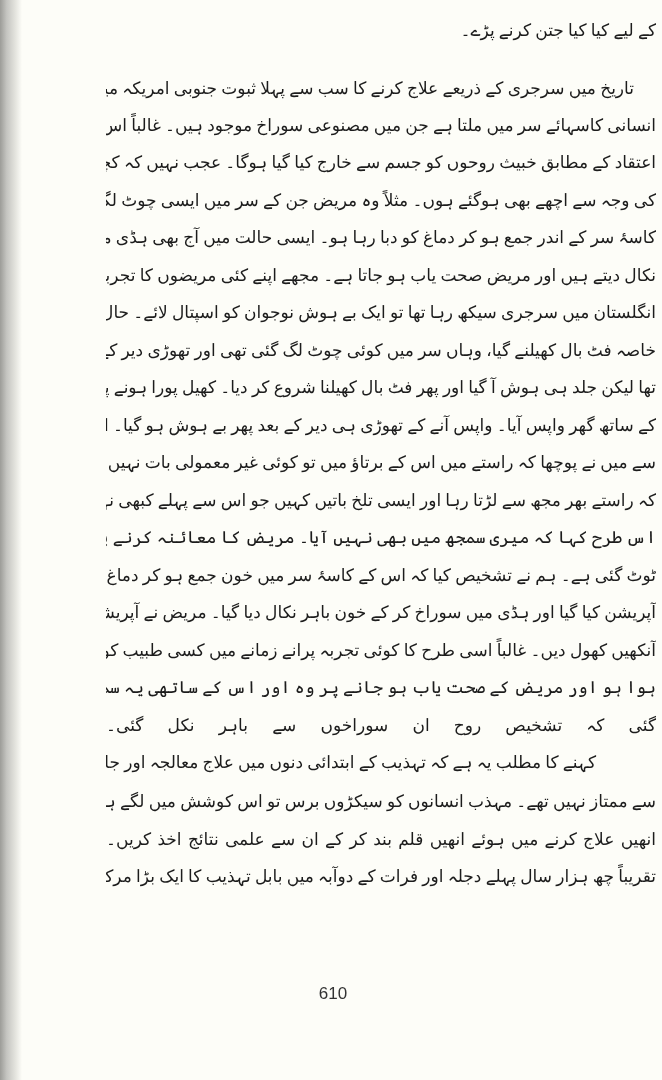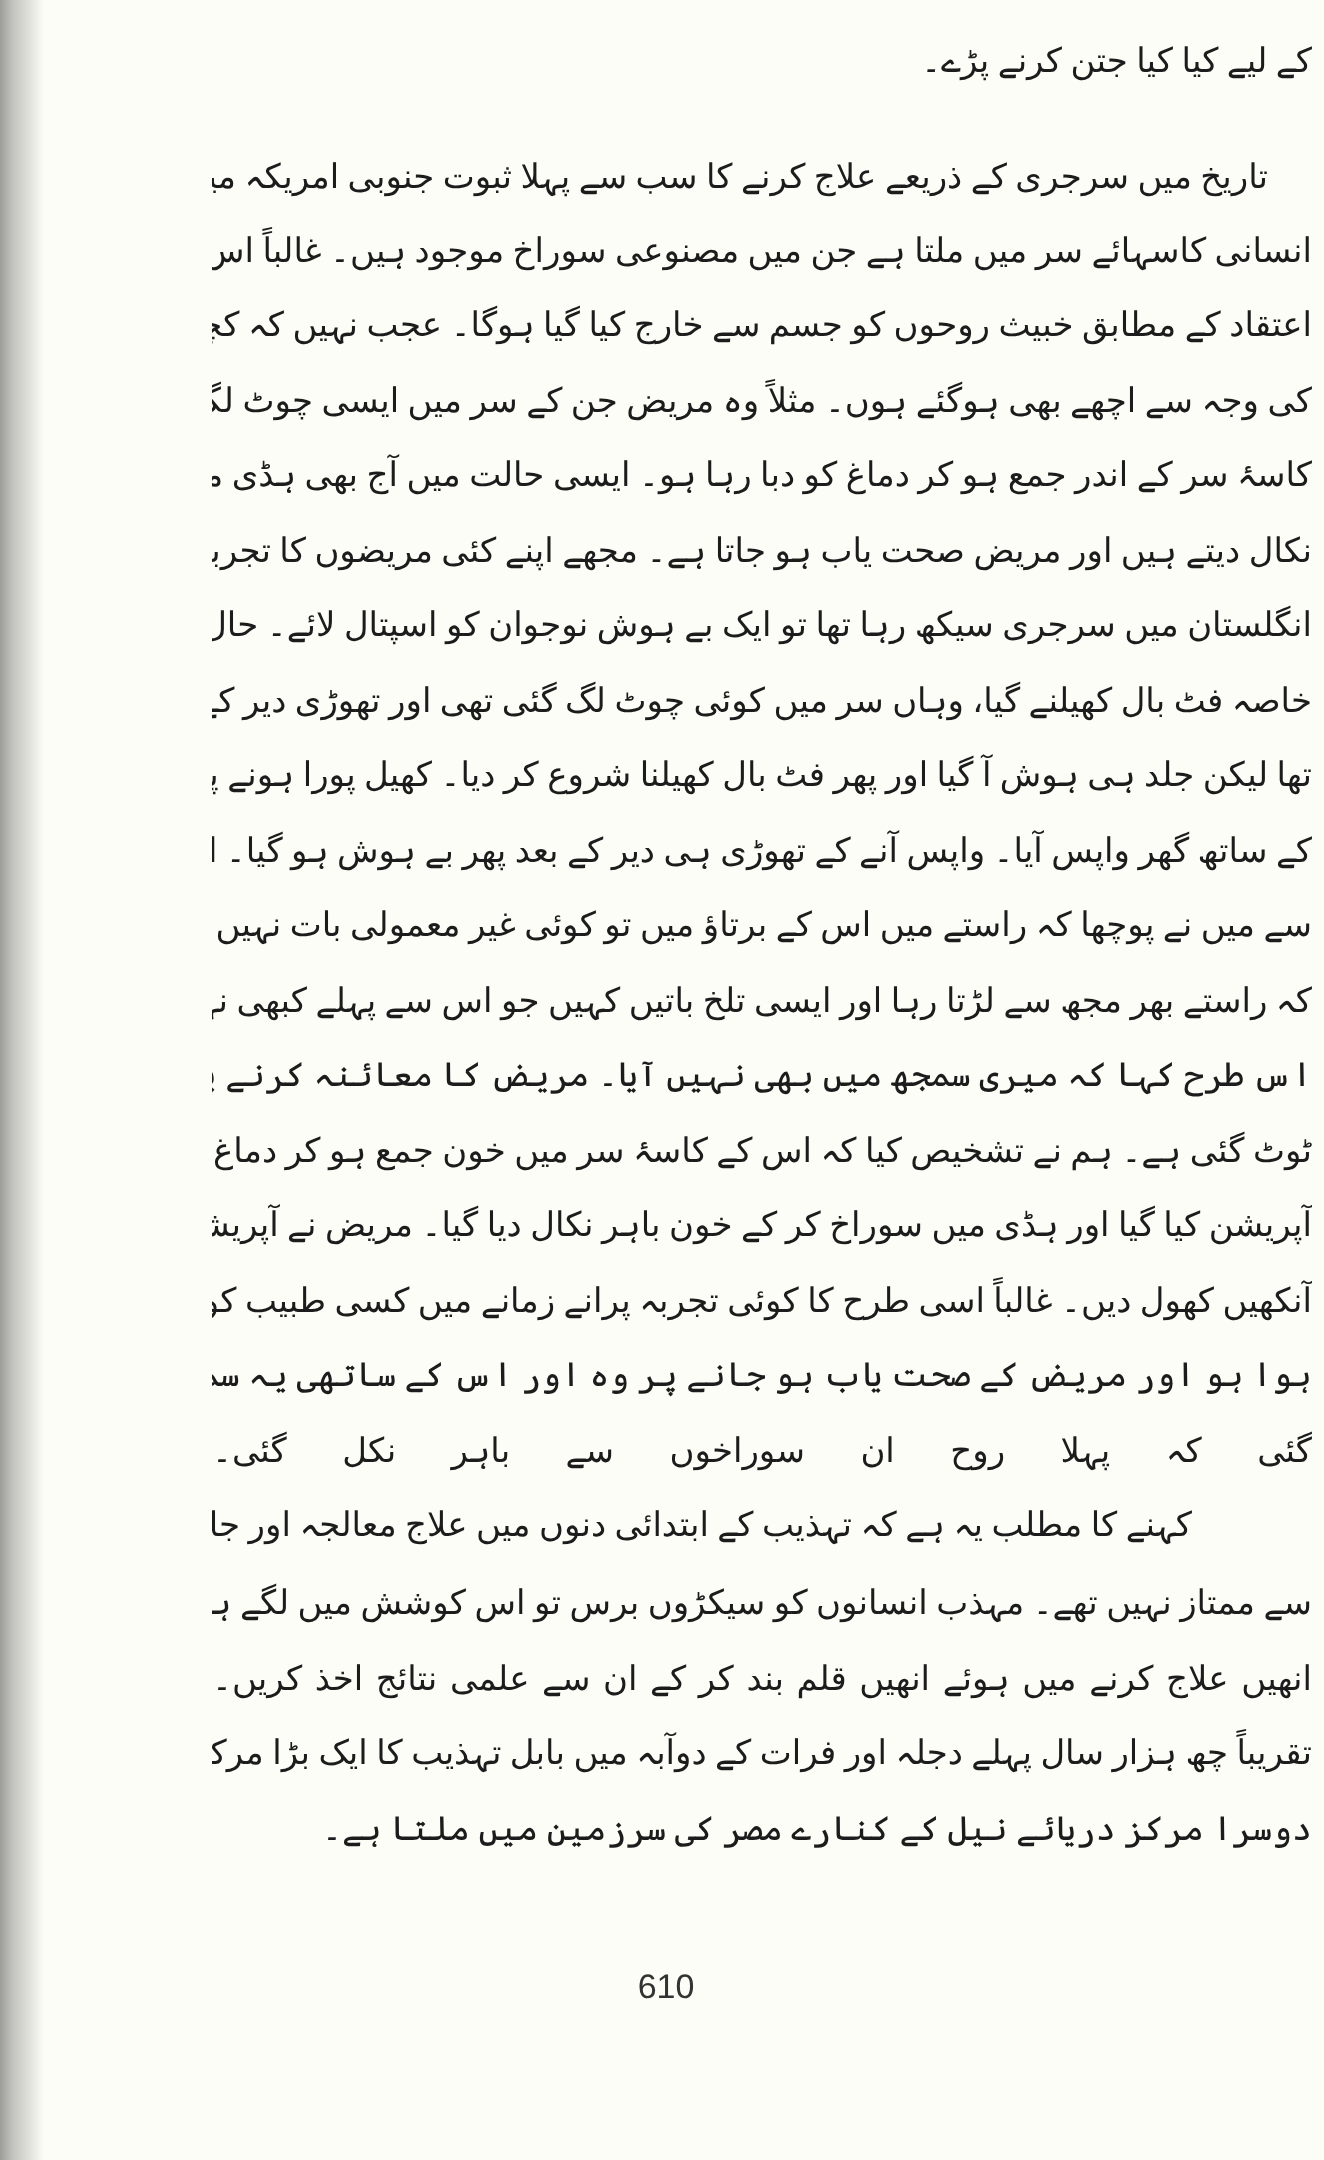--- a/index.html
+++ b/index.html
@@ -49,24 +49,23 @@
   <div class="line" style="top:336px">خاصہ فٹ بال کھیلنے گیا، وہاں سر میں کوئی چوٹ لگ گئی تھی اور تھوڑی دیر کے لیے بے ہوش بھی ہو گیا</div>
   <div class="line" style="top:373px">تھا لیکن جلد ہی ہوش آ گیا اور پھر فٹ بال کھیلنا شروع کر دیا۔ کھیل پورا ہونے پر اپنے ایک دوست</div>
   <div class="line" style="top:411px">کے ساتھ گھر واپس آیا۔ واپس آنے کے تھوڑی ہی دیر کے بعد پھر بے ہوش ہو گیا۔ اس کے دوست</div>
   <div class="line" style="top:448px">سے میں نے پوچھا کہ راستے میں اس کے برتاؤ میں تو کوئی غیر معمولی بات نہیں دیکھی۔ لڑکی نے بتایا</div>
   <div class="line" style="top:486px">کہ راستے بھر مجھ سے لڑتا رہا اور ایسی تلخ باتیں کہیں جو اس سے پہلے کبھی نہیں کہی تھیں اور بہت کچھ تو</div>
   <div class="line" style="top:523px">اس طرح کہا کہ میری سمجھ میں بھی نہیں آیا۔ مریض کا معائنہ کرنے پر معلوم ہوا کہ داہنی کنپٹی کی ہڈی</div>
   <div class="line" style="top:561px">ٹوٹ گئی ہے۔ ہم نے تشخیص کیا کہ اس کے کاسۂ سر میں خون جمع ہو کر دماغ پر دباؤ ڈال رہا ہے۔ فوراً</div>
   <div class="line" style="top:598px">آپریشن کیا گیا اور ہڈی میں سوراخ کر کے خون باہر نکال دیا گیا۔ مریض نے آپریشن کے بعد</div>
   <div class="line" style="top:636px">آنکھیں کھول دیں۔ غالباً اسی طرح کا کوئی تجربہ پرانے زمانے میں کسی طبیب کو جنوبی امریکہ میں</div>
   <div class="line" style="top:673px">ہوا ہو اور مریض کے صحت یاب ہو جانے پر وہ اور اس کے ساتھی یہ سمجھے ہوں کہ صحت اس وجہ سے ہو</div>
-  <div class="line" style="top:711px">گئی کہ پہلا روح ان سوراخوں سے باہر نکل گئی۔</div>
+  <div class="line" style="top:711px">گئی کہ تشخیص روح ان سوراخوں سے باہر نکل گئی۔</div>
   <div class="line last indent" style="top:748px; padding-right:60px">کہنے کا مطلب یہ ہے کہ تہذیب کے ابتدائی دنوں میں علاج معالجہ اور جادو ٹونا ایک دوسرے</div>
 
   <div class="line" style="top:787px">سے ممتاز نہیں تھے۔ مہذب انسانوں کو سیکڑوں برس تو اس کوشش میں لگے ہوں گے کہ جو تجربے</div>
   <div class="line" style="top:825px">انھیں علاج کرنے میں ہوئے انھیں قلم بند کر کے ان سے علمی نتائج اخذ کریں۔</div>
   <div class="line last" style="top:862px">تقریباً چھ ہزار سال پہلے دجلہ اور فرات کے دوآبہ میں بابل تہذیب کا ایک بڑا مرکز تھا۔</div>
 
-  <div class="line last" style="top:900px">دوسرا مرکز دریائے نیل کے کنارے مصر کی سرزمین میں ملتا ہے۔</div>
   <div class="line last" style="top:937px"></div>
 
   <div class="page-number">610</div>
 </div>
 
 </body></html>

